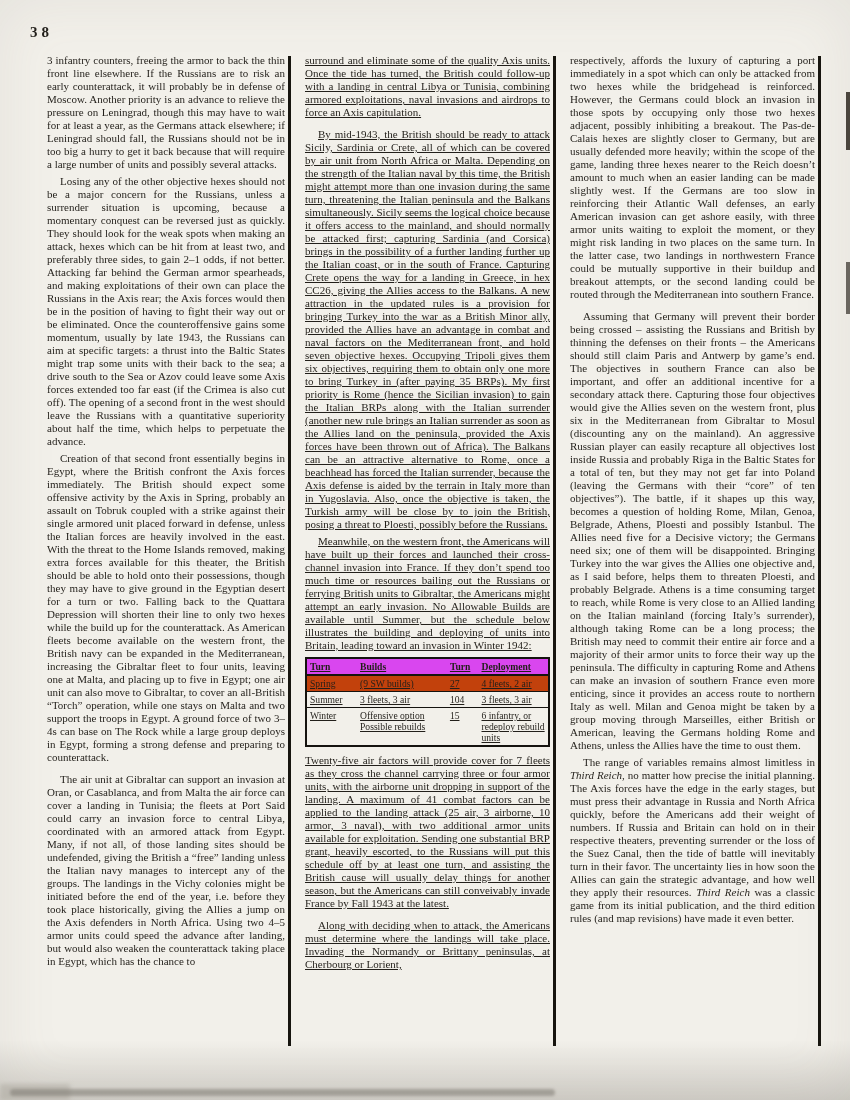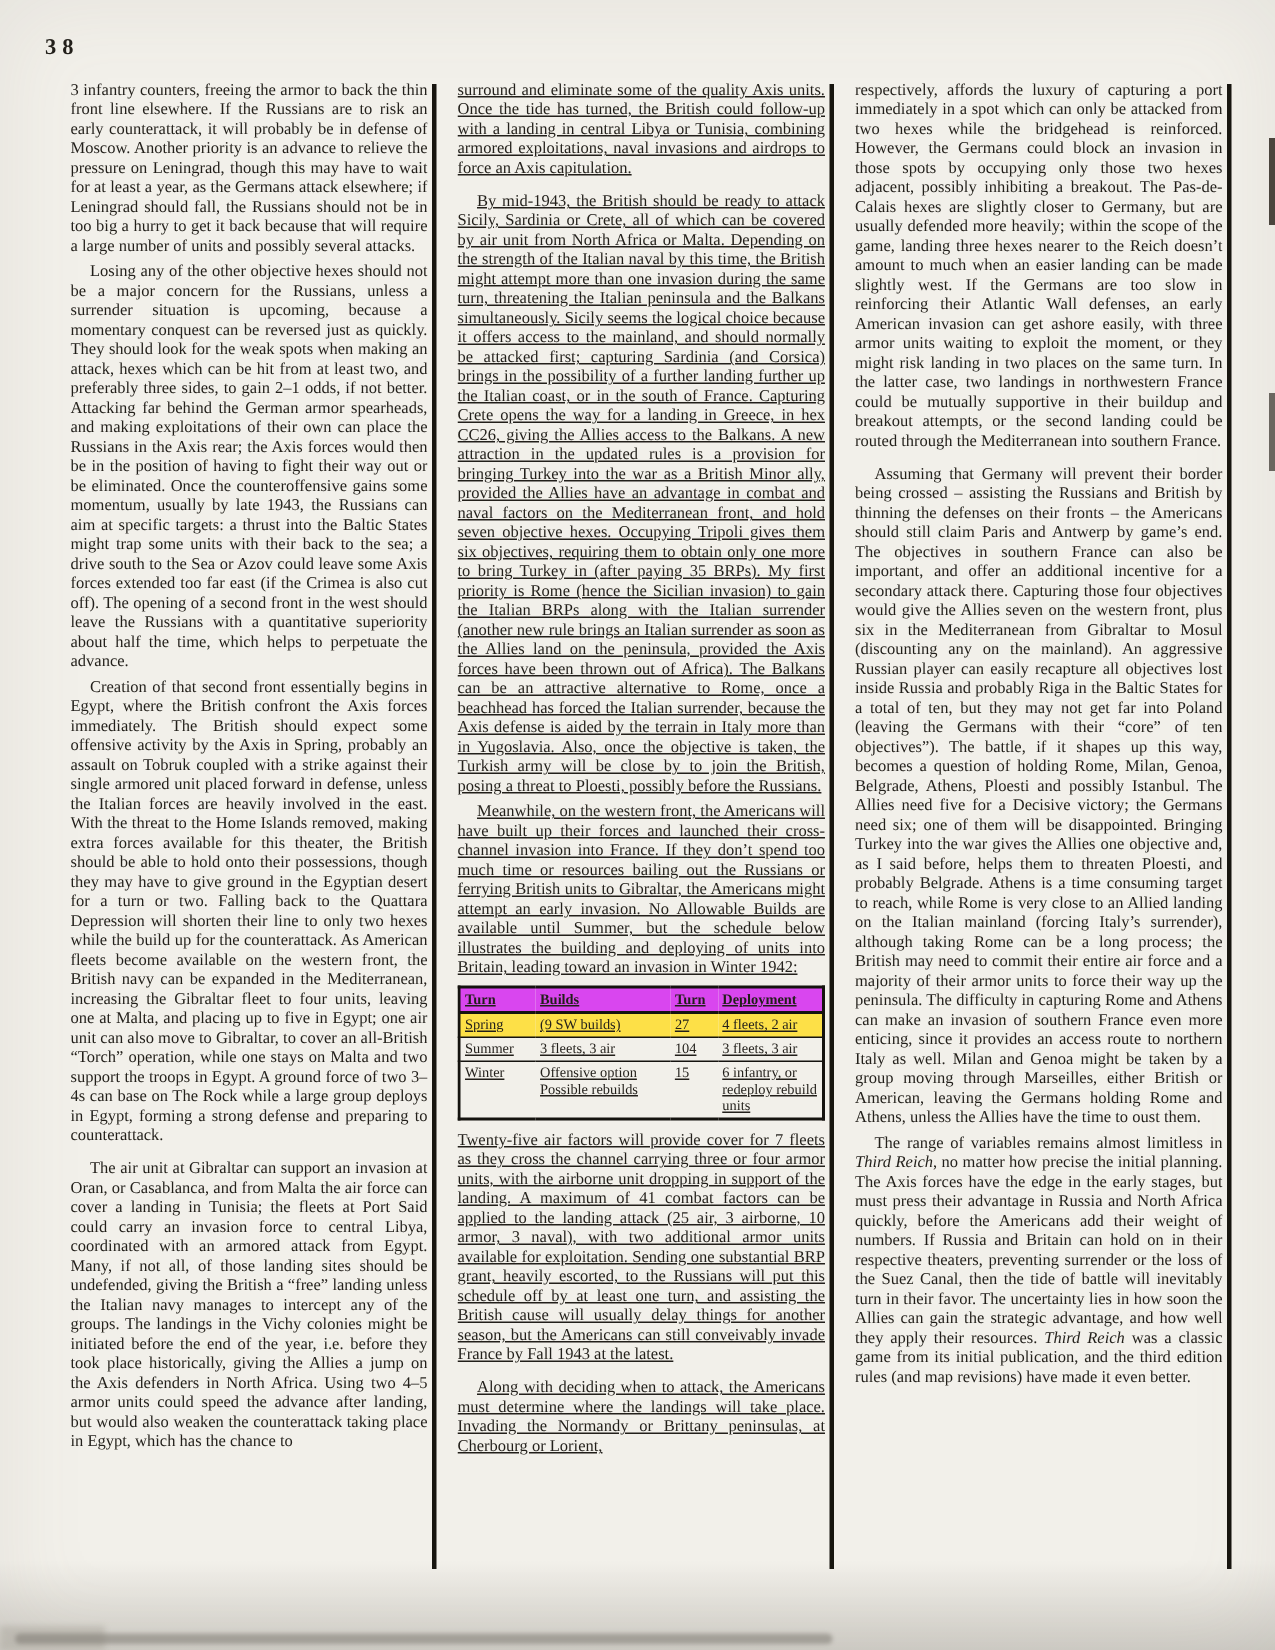--- a/index.html
+++ b/index.html
@@ -39,21 +39,21 @@
     font-size:9.6px;line-height:11px;text-align:left;
   }
   th{
     font-weight:bold;padding:2px 3px;border-bottom:2px solid #15130f;
     background:#d946ef;
   }
   td{
     padding:2px 3px;vertical-align:top;white-space:pre-line;
   }
   tbody tr{border-top:1.5px solid #15130f;}
-  tr.shaded{background:#fde047;}
+  tr.shaded{background:#c2410c;}
   th:nth-child(1),td:nth-child(1){width:21%;}
   th:nth-child(2),td:nth-child(2){width:37%;}
   th:nth-child(3),td:nth-child(3){width:13%;}
   th:nth-child(4),td:nth-child(4){width:29%;}
   .scan-shadow-bottom{
     position:absolute;left:0;right:0;bottom:0;height:60px;
     background:linear-gradient(180deg,rgba(60,55,45,0) 0%,rgba(60,55,45,0.10) 55%,rgba(60,55,45,0.18) 100%);
     pointer-events:none;
   }
   .scan-smudge{

